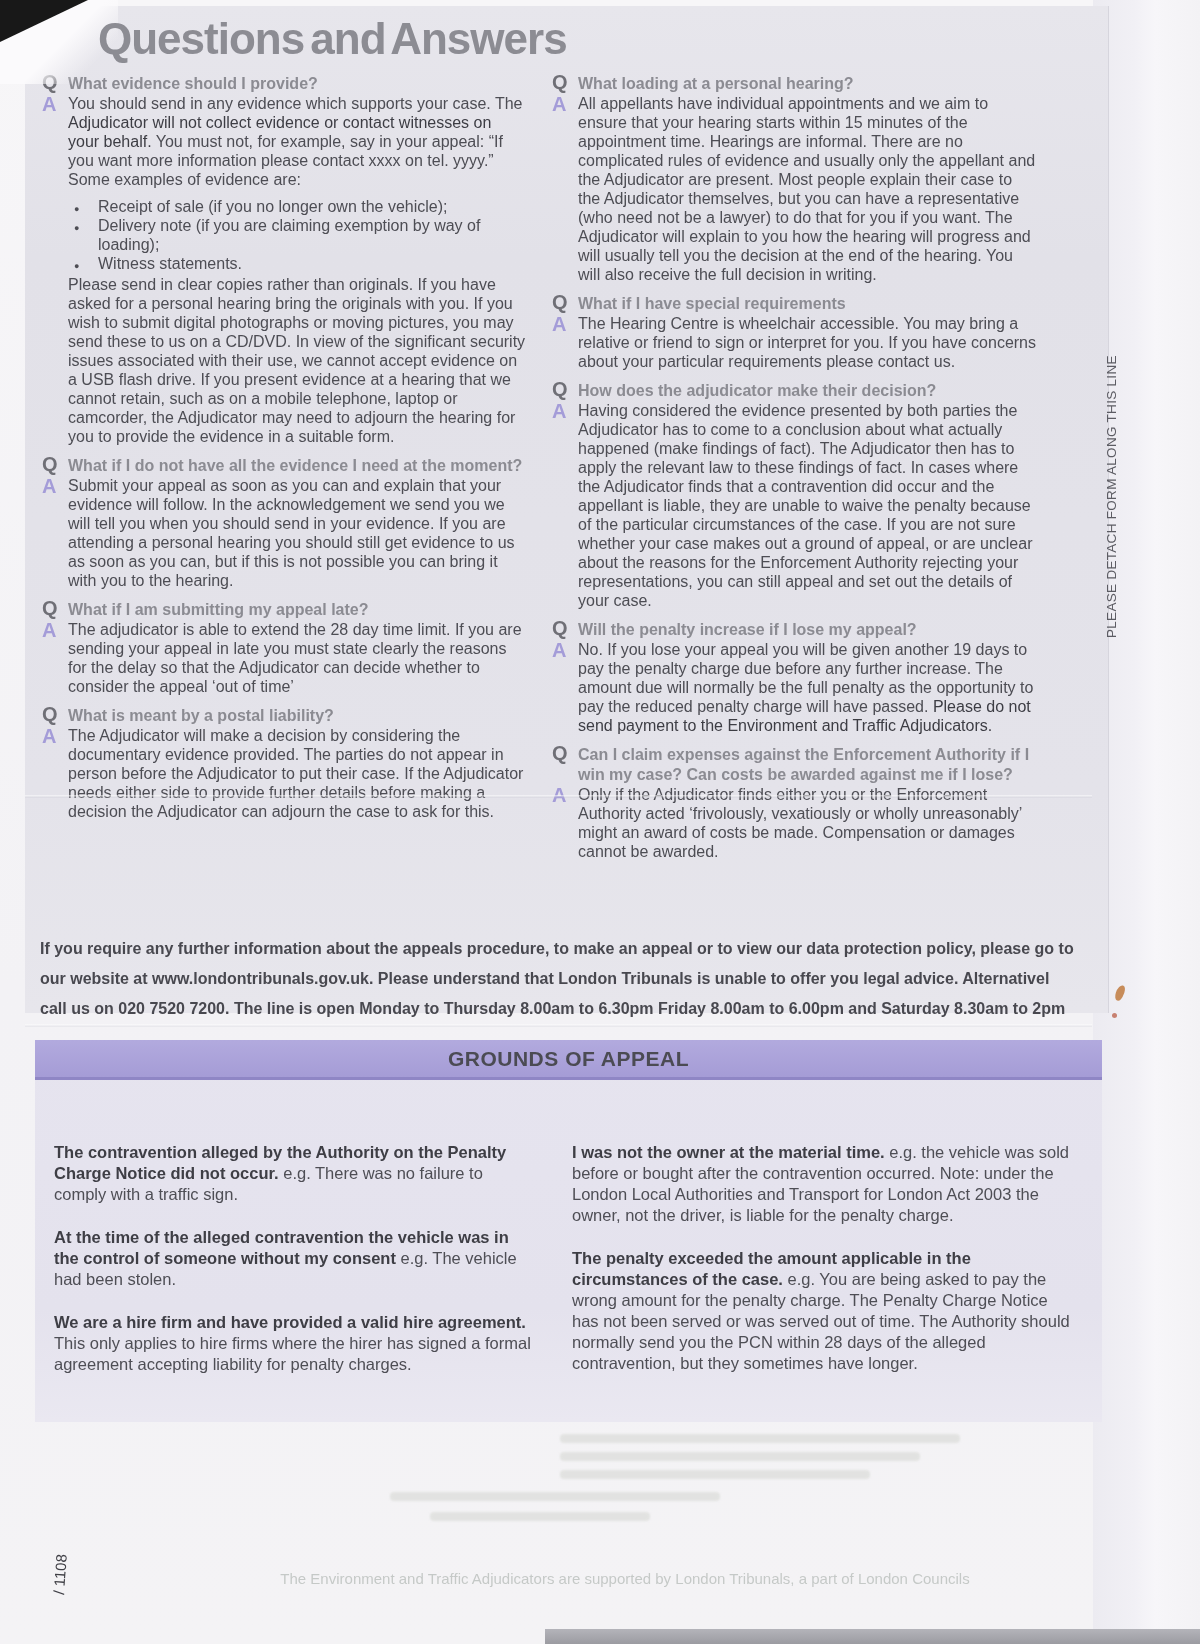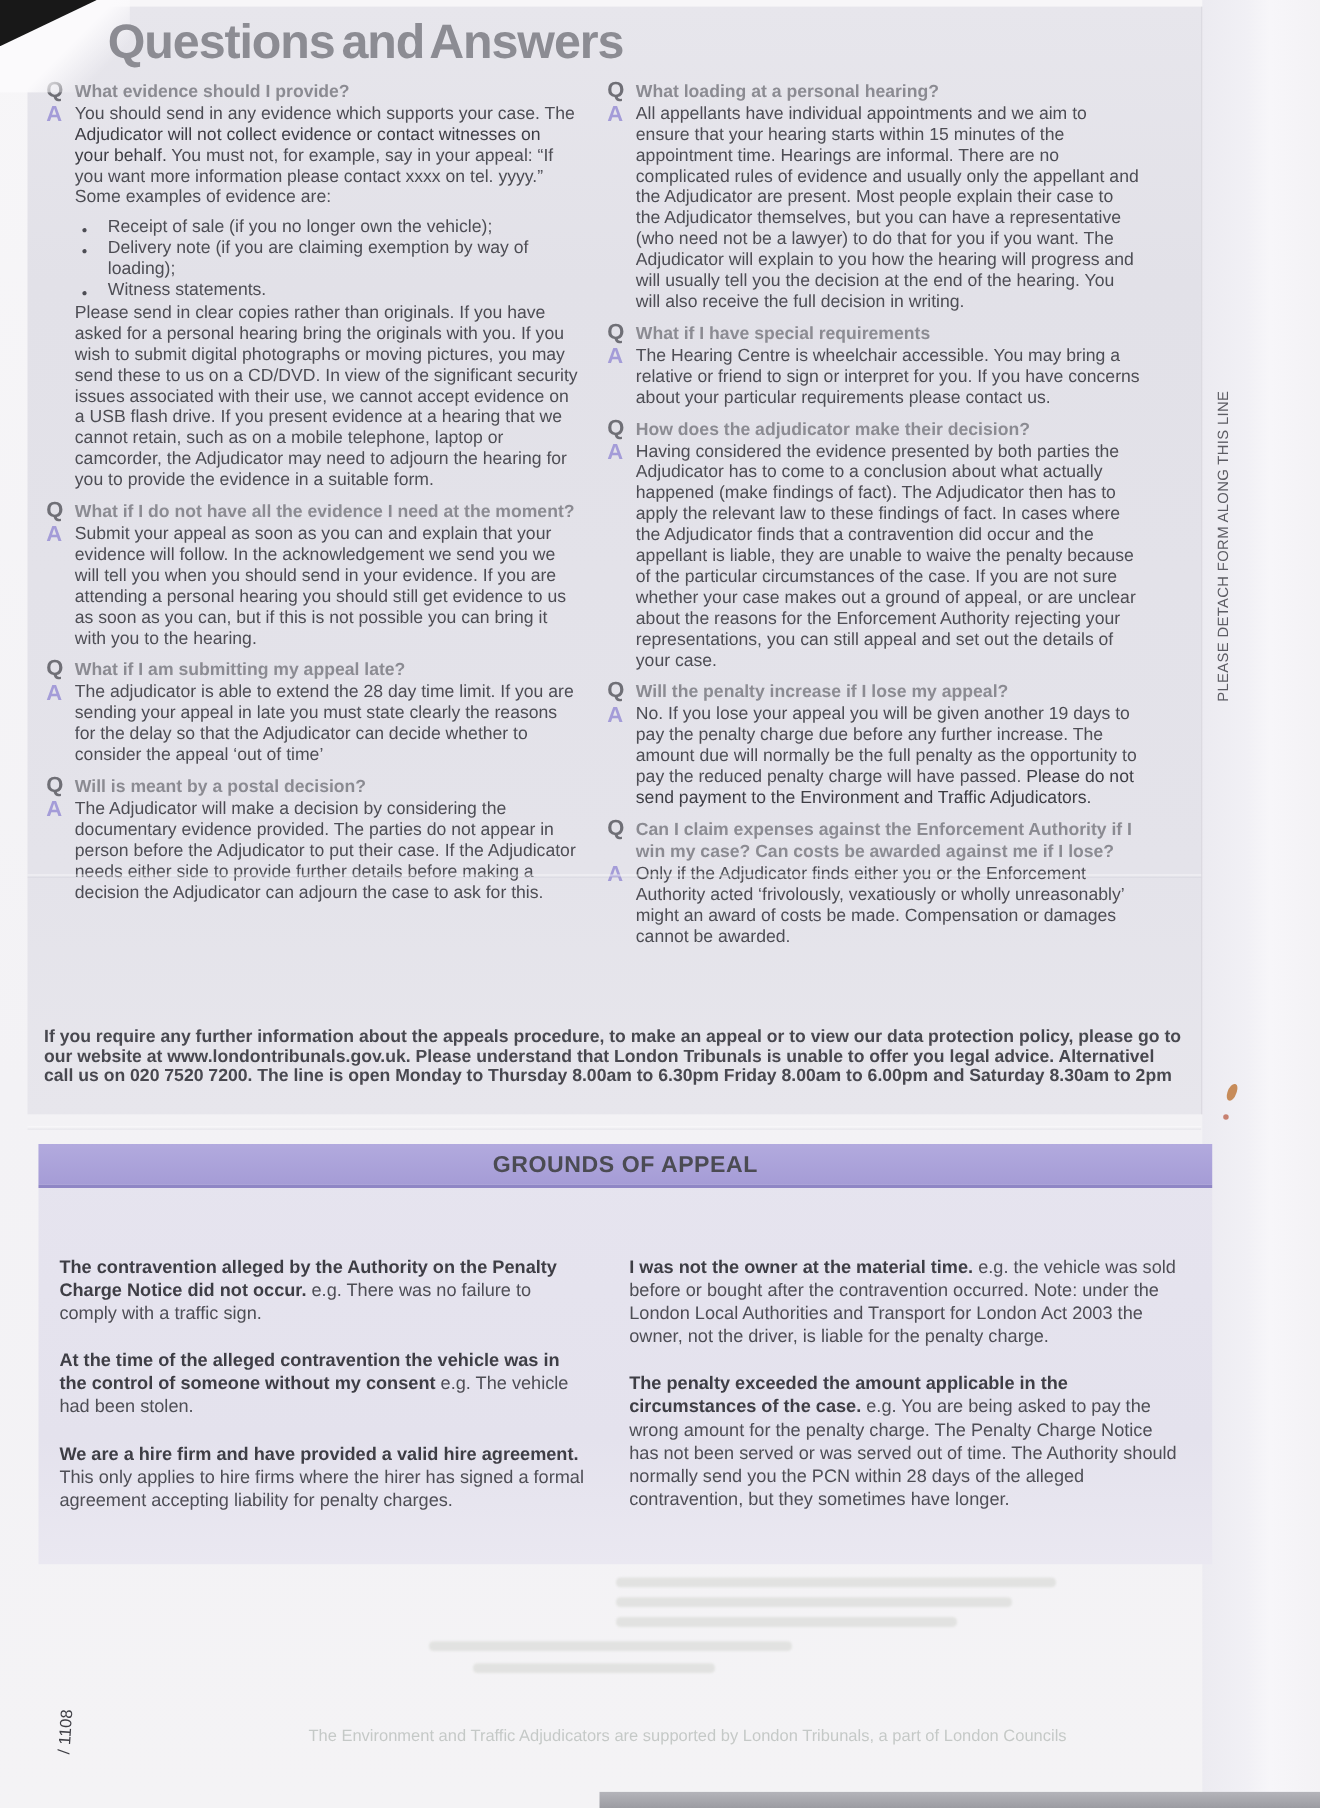--- a/index.html
+++ b/index.html
@@ -7,20 +7,21 @@
     width:1200px; height:1644px; position:relative; overflow:hidden;
     background:linear-gradient(180deg,#f7f6f8 0%,#f3f2f5 60%,#f4f3f5 100%);
     font-family:"Liberation Sans", sans-serif;
     -webkit-font-smoothing:antialiased;
   }
   
   .qa-panel {
     position:absolute; left:25px; top:6px; width:1067px; height:1007px;
     background:linear-gradient(180deg,#e7e6ec 0%,#e2e1e8 25%,#e4e3ea 78%,#e7e6ec 100%);
     border-right:1px solid #d6d5dd;
+    padding-left:16px;
   }
   .grounds-panel {
     position:absolute; left:35px; top:1040px; width:1067px; height:382px;
     background:linear-gradient(180deg,#e6e4ef 0%,#e4e2ed 70%,#eae8f1 100%);
   }
   .side-strip {
     position:absolute; left:1093px; top:0; width:107px; height:1644px;
     background:linear-gradient(90deg,#ecebf1 0%,#f1f0f5 38%,#f7f6f9 58%,#f3f2f5 100%);
   }
   
@@ -62,21 +63,21 @@
   .a-body { font-size:16px; color:#4d4d54; line-height:19px; }
   .a-body p { margin:0 0 8px; }
   .a-body p:last-child { margin-bottom:2px; }
   .seg-b { font-weight:normal; color:#3d3d44; }
   .a-body ul { list-style:none; margin:2px 0 2px; padding:0; }
   .a-body li { position:relative; padding-left:30px; }
   .a-body li::before { content:"●"; position:absolute; left:6px; top:3px; font-size:9px; color:#4d4d54; }
   
   .footer-note {
     position:absolute; left:15px; top:928px; width:1035px;
-    font-size:16px; font-weight:bold; color:#48484f; line-height:18px;
+    font-size:16px; font-weight:bold; color:#48484f; line-height:30px;
   }
   
   .banner {
     position:absolute; left:0; top:0; width:100%; height:37px;
     background:linear-gradient(180deg,#b2aade 0%,#a59cd6 100%);
     border-bottom:3px solid #8f86c5;
     display:flex; align-items:center; justify-content:center;
   }
   .banner-text { font-size:21px; font-weight:bold; color:#4b4b53; letter-spacing:.5px; }
   .grounds-heading {
@@ -146,21 +147,21 @@
         <div class="row">
           <span class="mark a">A</span>
           <div class="a-body">
             <p><span>The adjudicator is able to extend the 28 day time limit. If you are sending your appeal in late you must state clearly the reasons for the delay so that the Adjudicator can decide whether to consider the appeal ‘out of time’</span></p>
           </div>
         </div>
       </div>
       <div class="qa-item">
         <div class="row">
           <span class="mark q">Q</span>
-          <div class="q-text">Will is meant by a postal decision?</div>
+          <div class="q-text">What is meant by a postal liability?</div>
         </div>
         <div class="row">
           <span class="mark a">A</span>
           <div class="a-body">
             <p><span>The Adjudicator will make a decision by considering the documentary evidence provided. The parties do not appear in person before the Adjudicator to put their case. If the Adjudicator needs either side to provide further details before making a decision the Adjudicator can adjourn the case to ask for this.</span></p>
           </div>
         </div>
       </div>
     </div>
   <div class="qa-col right">

